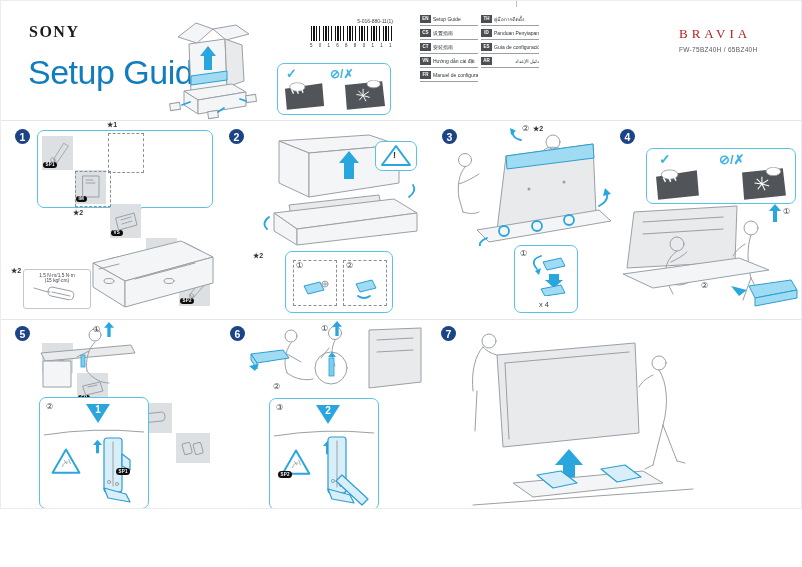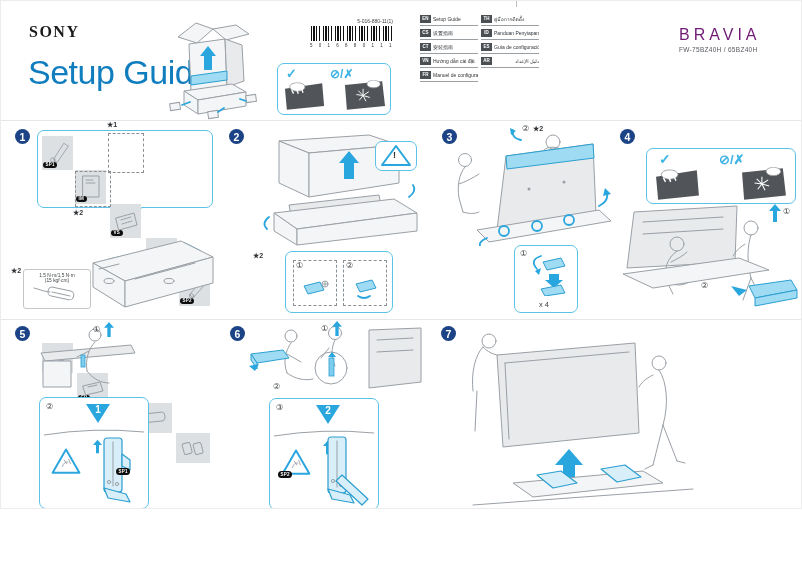--- a/index.html
+++ b/index.html
@@ -5,21 +5,21 @@
   html,body{margin:0;padding:0;background:#ffffff;}
   .page{position:relative;width:802px;height:509px;background:#fff;overflow:hidden;
         font-family:"Liberation Sans",sans-serif;color:#3c4043;border:1px solid #ececec;box-sizing:border-box;}
   .abs{position:absolute;}
   .hrule{position:absolute;left:0;width:802px;height:1px;background:#e4e7e9;}
   .brand{font-family:"Liberation Serif",serif;font-weight:bold;font-size:16px;letter-spacing:1.5px;color:#1a1a1a;}
   .title{font-size:34px;color:#0f7dbe;letter-spacing:-0.5px;}
   .partnum{font-size:5px;color:#444;text-align:right;}
   .barcode{background:repeating-linear-gradient(90deg,#111 0 1px,#fff 1px 2px,#111 2px 4px,#fff 4px 5px,#111 5px 6px,#fff 6px 8px,#111 8px 9px,#fff 9px 12px);}
   .bdigits{font-size:4.5px;letter-spacing:2.5px;color:#333;text-align:center;}
-  .bravia{font-size:16px;color:#701a75;letter-spacing:4px;font-weight:500;}
+  .bravia{font-size:13px;color:#b91c1c;letter-spacing:4px;font-weight:500;font-family:Liberation Serif, serif;}
   .models{font-size:6.5px;color:#55595e;letter-spacing:0.3px;}
   .langcol{display:flex;flex-direction:column;}
   .langrow{display:flex;align-items:center;height:13px;border-bottom:0.5px solid #9aa0a4;width:58px;}
   .langcode{background:#4a4f54;color:#fff;font-size:4.5px;font-weight:bold;width:11px;height:8px;
             display:flex;align-items:center;justify-content:center;flex:0 0 auto;}
   .langlabel{font-size:5px;color:#2f3337;margin-left:2px;white-space:nowrap;overflow:hidden;flex:1;}
   .langlabel.ar{text-align:right;}
   .stepnum{width:15px;height:15px;border-radius:50%;background:#1b4385;color:#fff;font-size:10.5px;font-weight:bold;
            display:flex;align-items:center;justify-content:center;}
   .callout{border:1.5px solid #5bc2e7;border-radius:7px;background:#fff;box-sizing:border-box;}

